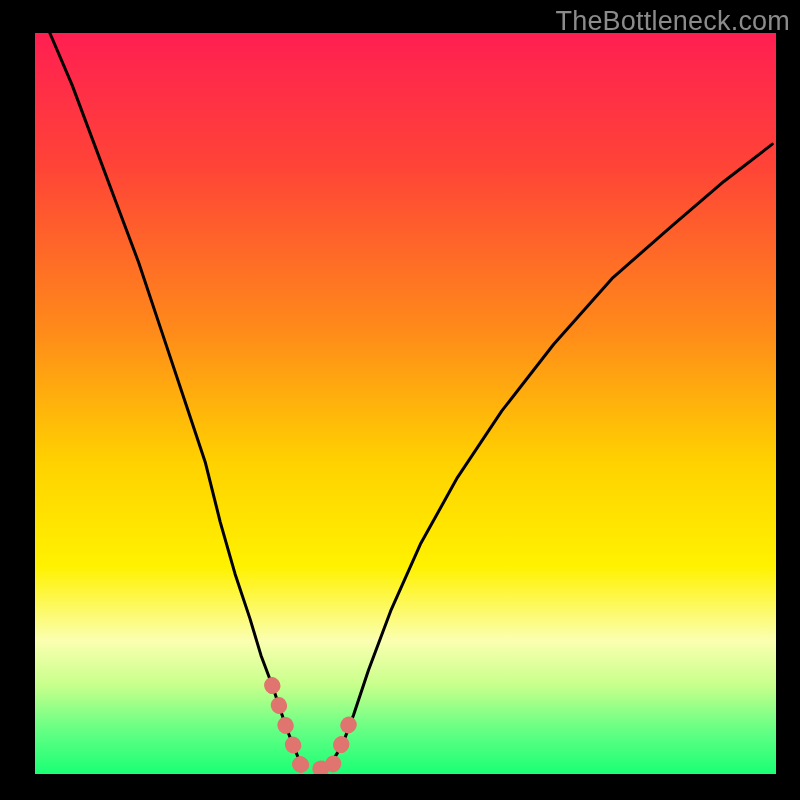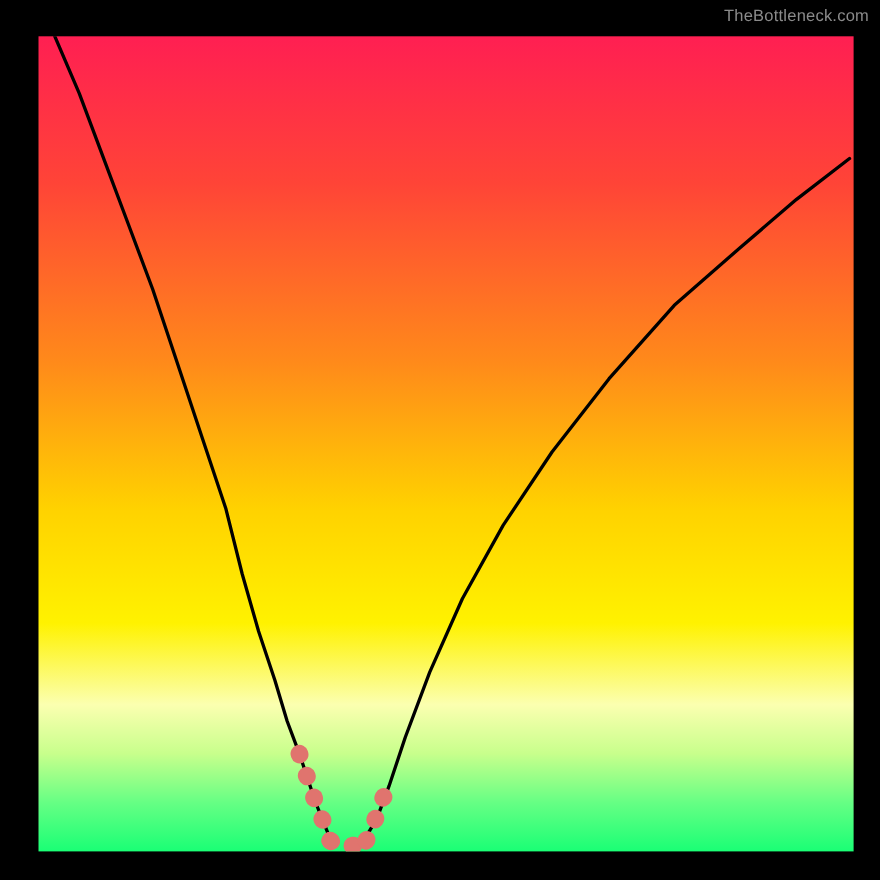--- a/index.html
+++ b/index.html
@@ -14,21 +14,21 @@
   .frame {
     position: absolute;
     inset: 0;
     background: #000;
   }
   .watermark {
     position: absolute;
     top: 6px;
     right: 10px;
     color: #8b8b8b;
-    font-size: 15px;
+    font-size: 27px;
     letter-spacing: 0.2px;
     z-index: 30;
     margin-left: 28px;
   }
   svg {
     position: absolute;
     left: 0;
     top: 0;
   }
 </style>

